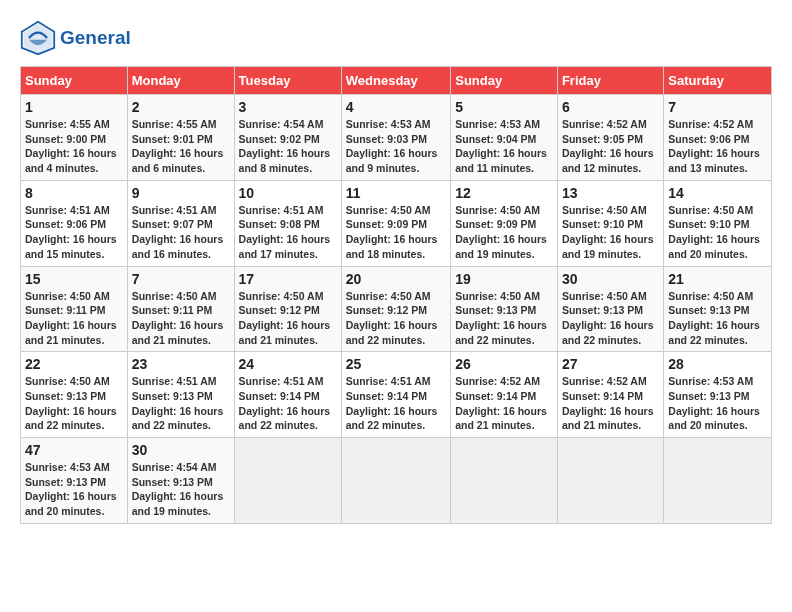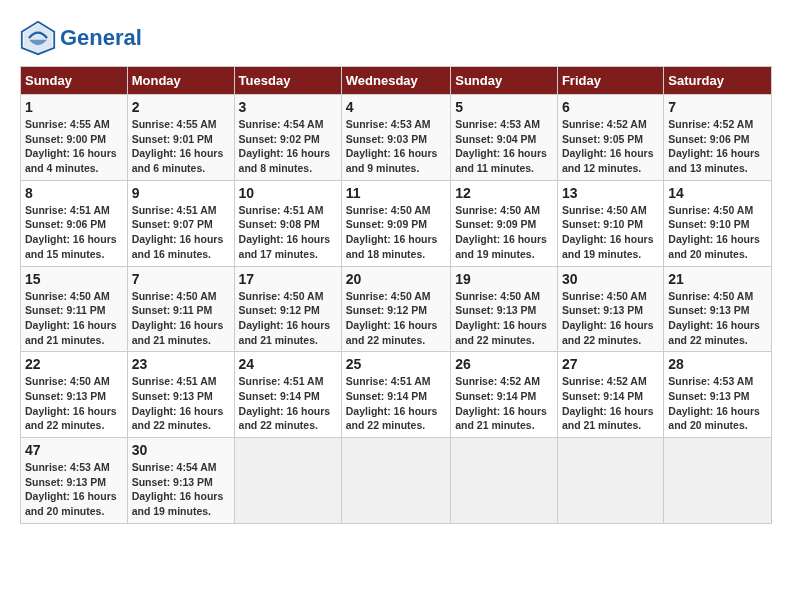--- a/index.html
+++ b/index.html
@@ -14,21 +14,21 @@
       display: flex;
       justify-content: space-between;
       align-items: flex-start;
       margin-bottom: 10px;
     }
     .logo {
       display: flex;
       align-items: center;
     }
     .logo-text {
-      font-size: 22px;
+      font-size: 19px;
       font-weight: bold;
       color: #333;
       line-height: 1.1;
     }
     .logo-text span {
       color: #1a5fa8;
     }
     .logo-icon {
       width: 36px;
       height: 36px;
@@ -45,21 +45,21 @@
     .subtitle {
       font-size: 14px;
       color: #555;
     }
     table {
       width: 100%;
       border-collapse: collapse;
       font-size: 11px;
     }
     thead tr th {
-      background-color: #7f1d1d;
+      background-color: #ef4444;
       color: #fff;
       padding: 6px 4px;
       text-align: left;
       font-size: 13px;
       font-weight: bold;
       border: 1px solid #ccc;
     }
     tbody tr td {
       border: 1px solid #ccc;
       vertical-align: top;

